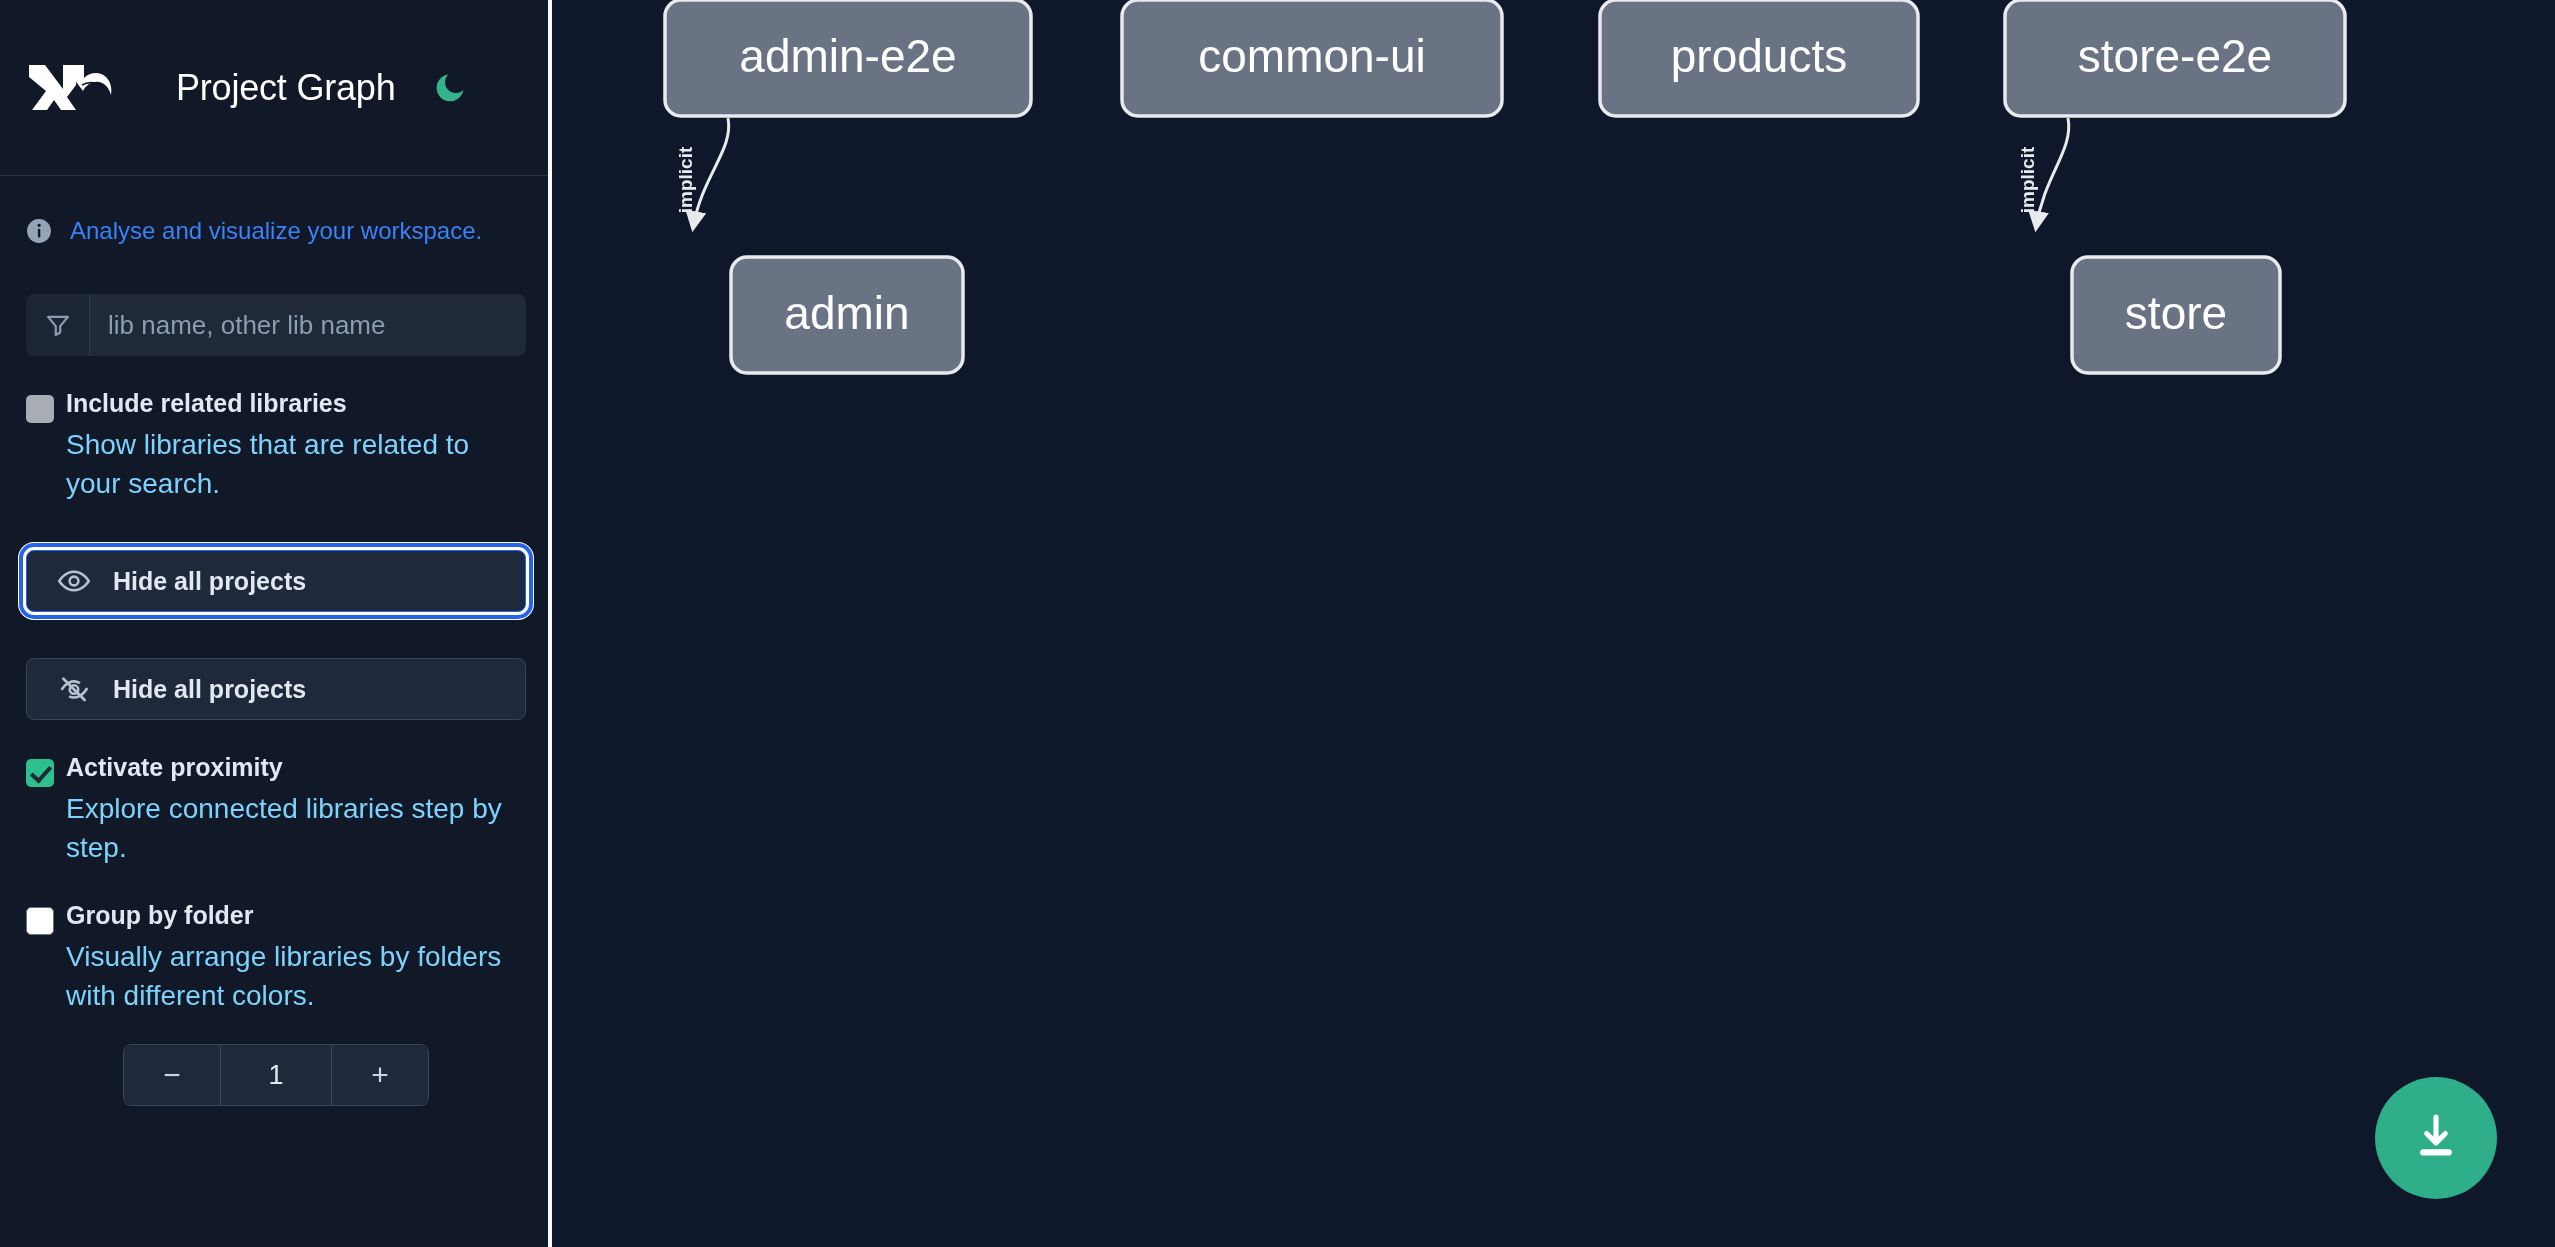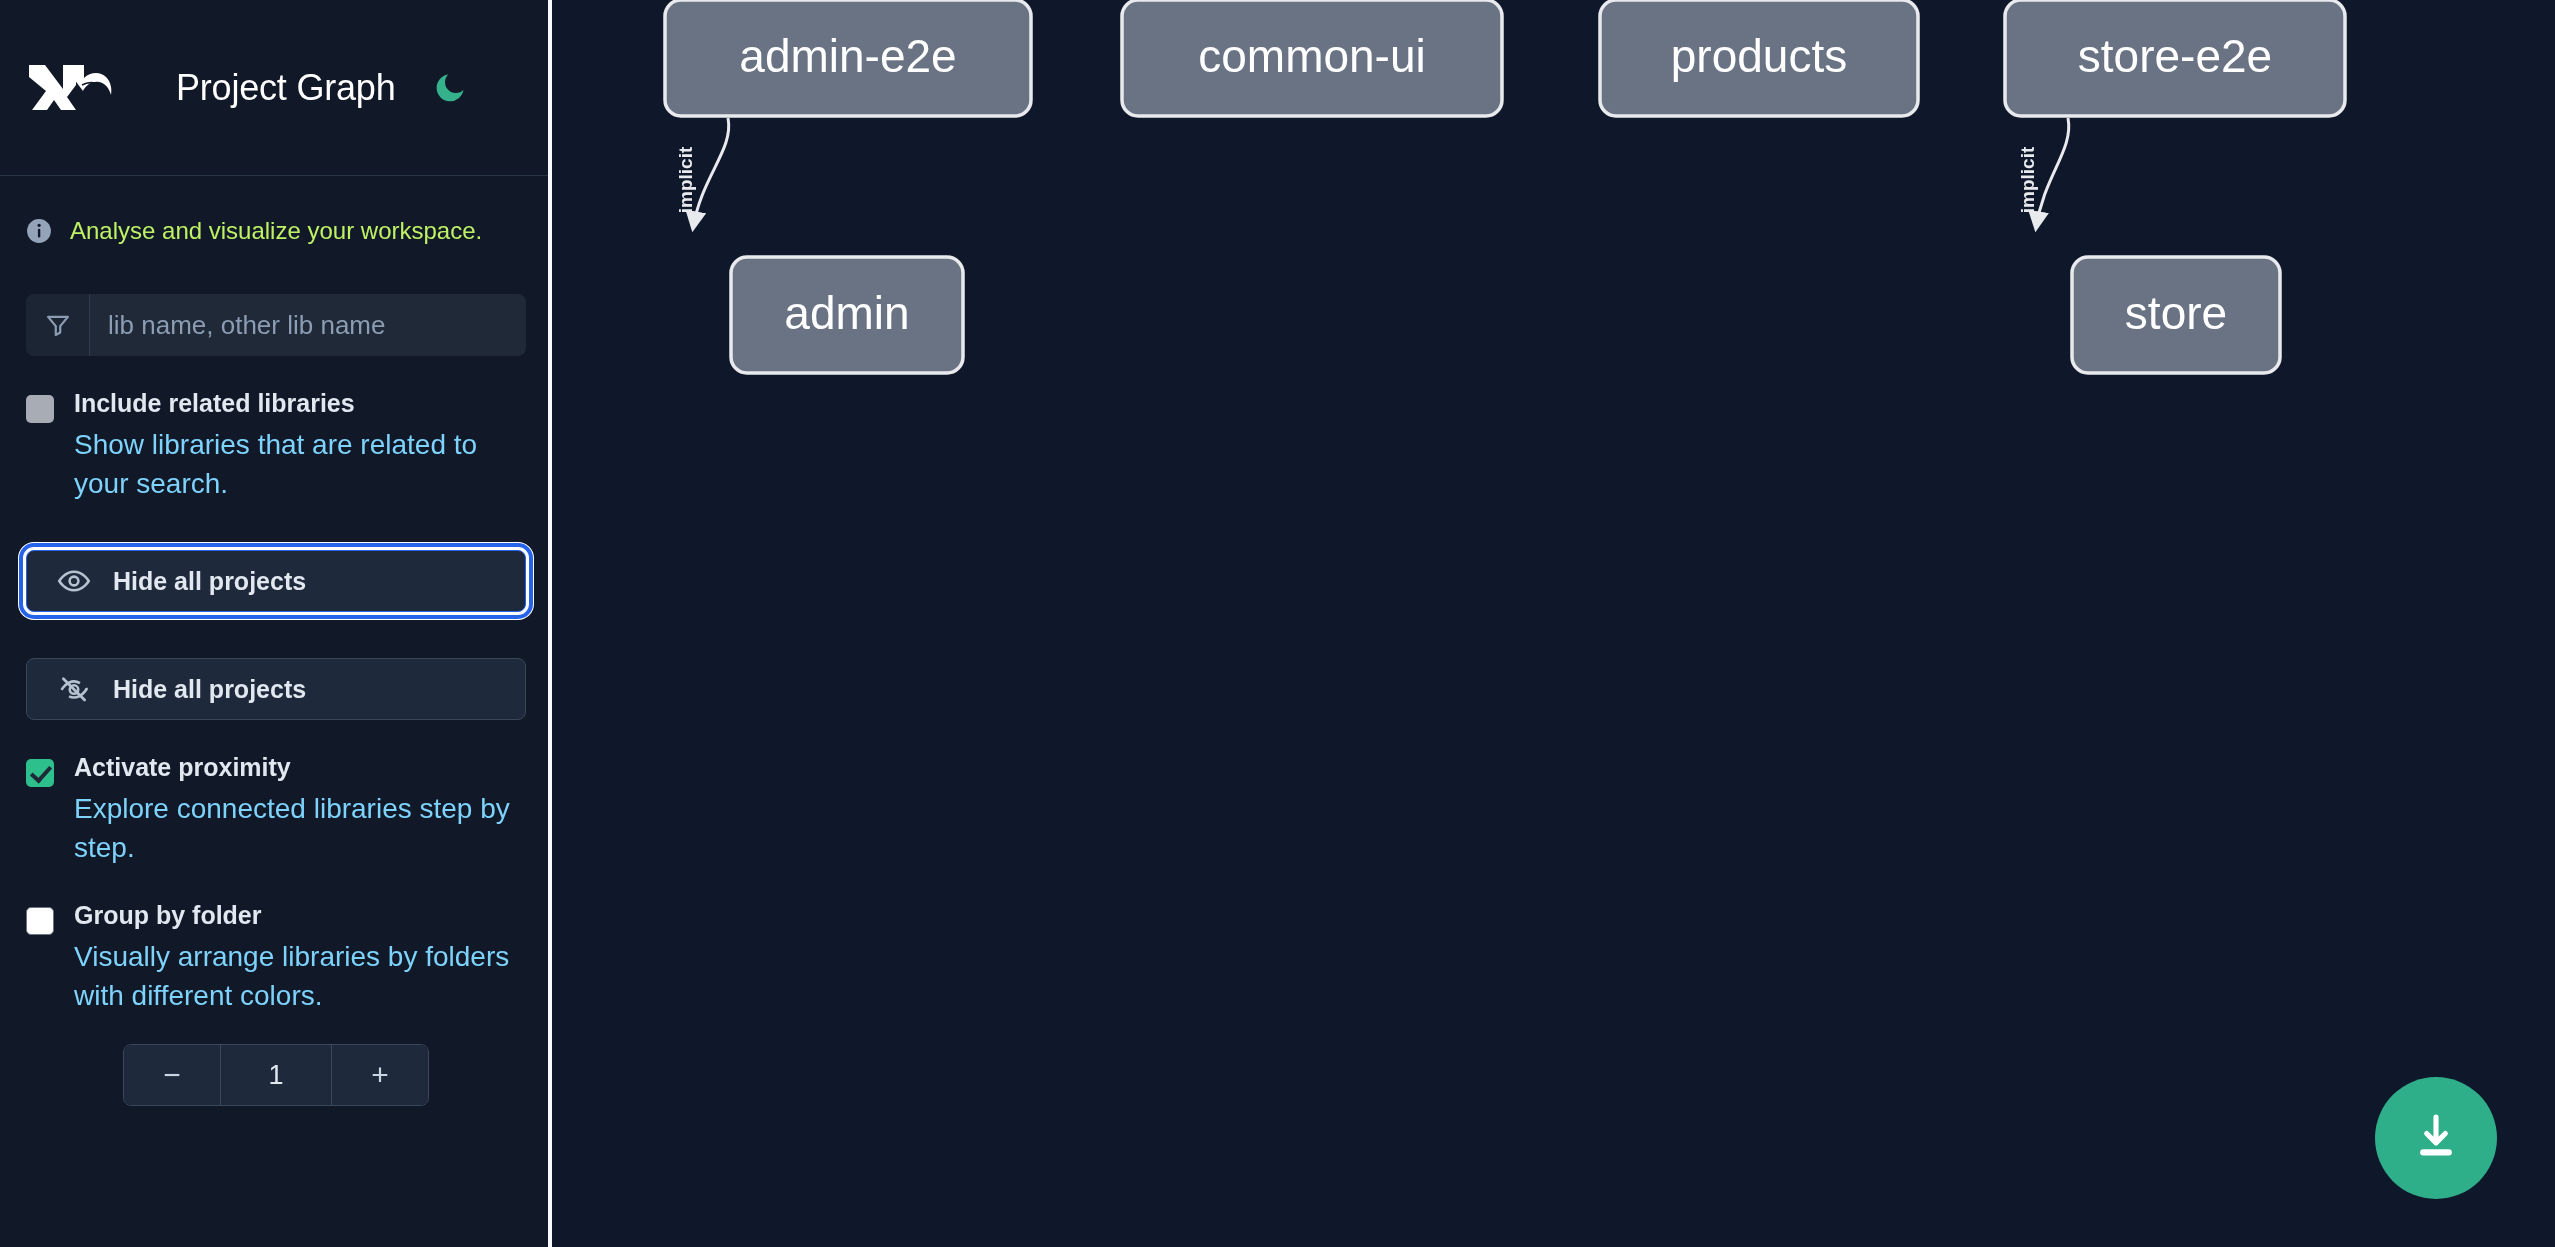--- a/index.html
+++ b/index.html
@@ -44,21 +44,21 @@
   }
 
   .sb-tagline {
     display: flex;
     align-items: center;
     padding: 0 26px;
     height: 110px;
   }
   .info-icon { flex: 0 0 26px; width: 26px; height: 26px; }
   .tagline-text {
-    color: #bef264;
+    color: #3b82f6;
     font-size: 24px;
     margin-left: 18px;
     white-space: nowrap;
   }
 
   .sb-body { padding: 0 26px; }
 
   
   .filter-row {
     display: flex;
@@ -101,21 +101,21 @@
   .cb.checked { background: #2dc08d; }
   .cb.checked::after {
     content: "";
     position: absolute;
     left: 9px; top: 3px;
     width: 8px; height: 16px;
     border: solid #1f2937;
     border-width: 0 4px 4px 0;
     transform: rotate(42deg);
   }
-  .cb-text { margin-left: 20px; flex: 1; }
+  .cb-text { margin-left: 12px; flex: 1; }
   .cb-title {
     color: #e2e8f0;
     font-size: 25px;
     font-weight: bold;
     line-height: 1.1;
   }
   .cb-desc {
     color: #7dd3fc;
     font-size: 28px;
     line-height: 1.42;

